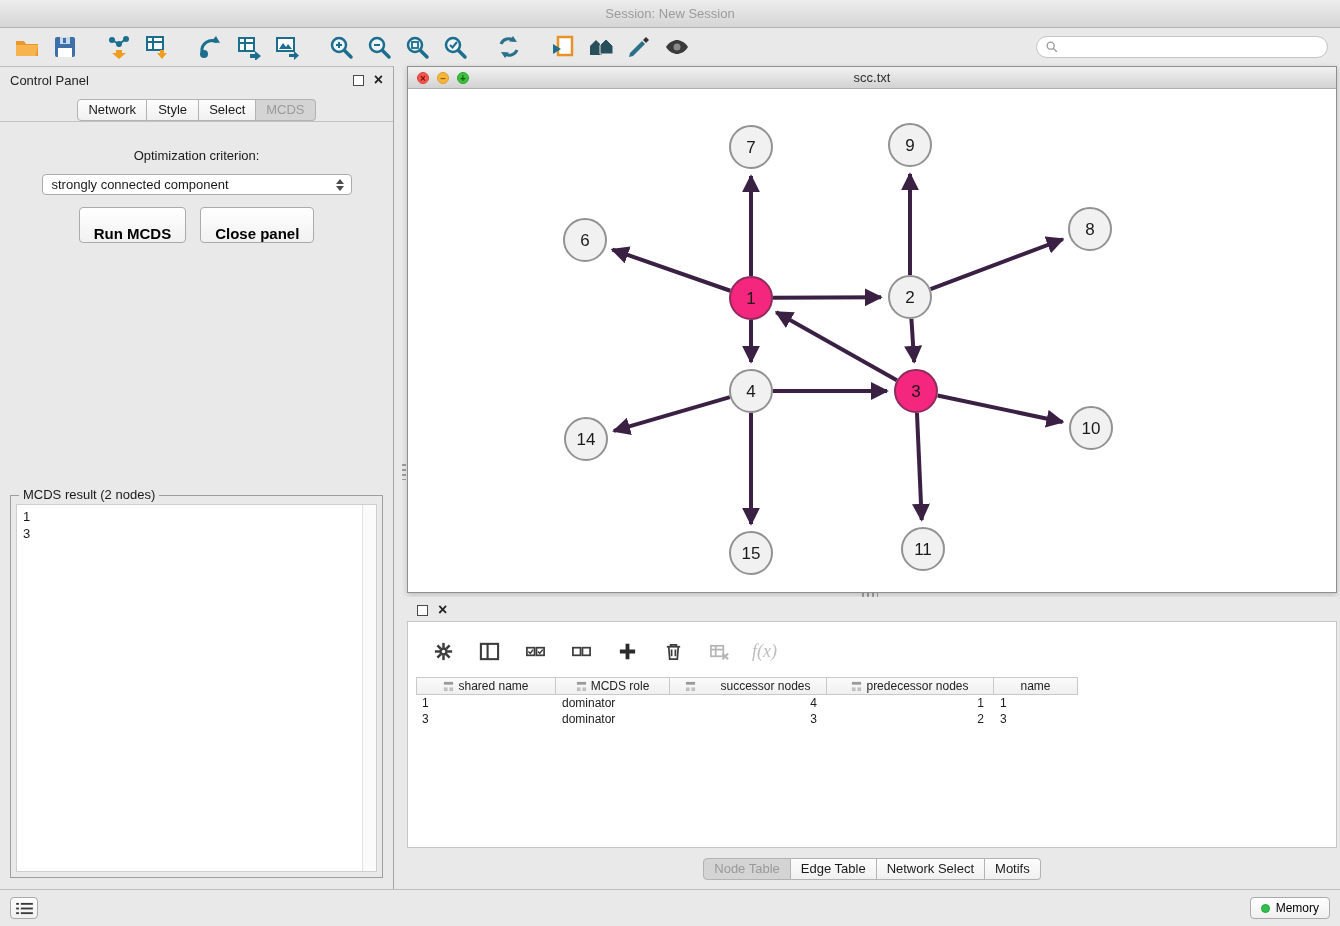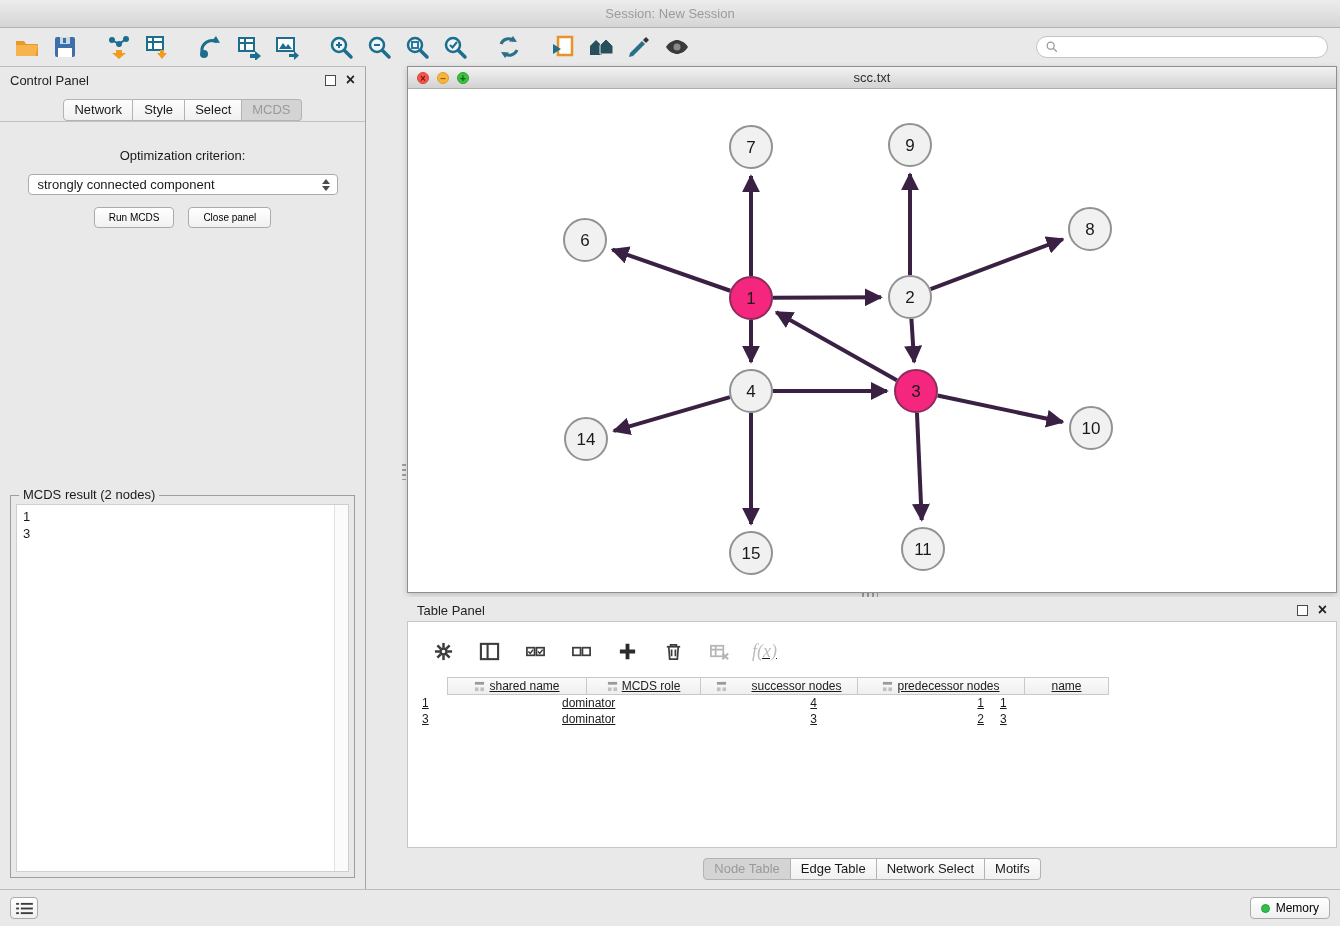--- a/index.html
+++ b/index.html
@@ -28,21 +28,21 @@
   .tbi svg { width:26px; height:26px; display:block; }
   .gap { margin-left:16px; }
   .search {
     margin-left:auto; margin-right:4px; width:292px; height:22px;
     background:#fff; border:1px solid #c4c4c4; border-radius:12px;
     display:flex; align-items:center; padding:0 8px; gap:5px;
   }
   .search input { border:none; outline:none; flex:1; font-size:12px; background:transparent; font-family:"Liberation Sans",sans-serif; }
   
   .control-panel {
-    position:absolute; left:0; top:66px; width:366px; height:824px;
+    position:absolute; left:0; top:66px; width:394px; height:824px;
     background:#e9e9e9; border-top:1px solid #bdbdbd; border-right:1px solid #a6a6a6;
   }
   .panel-header { height:26px; display:flex; align-items:center; padding:0 10px; }
   .panel-header .ph-title { flex:1; font-size:13px; color:#222; }
   .float-btn { width:11px; height:11px; border:1.5px solid #4a4a4a; background:#fff; margin-right:10px; display:inline-block; }
   .close-btn { font-size:16px; font-weight:bold; color:#222; line-height:14px; cursor:default; }
   .cp-tabs { display:flex; justify-content:center; padding-top:6px; border-bottom:1px solid #c2c2c2; padding-bottom:0; }
   .tab-btn {
     height:22px; line-height:20px; text-align:center; font-size:13px;
     background:linear-gradient(#fdfdfd,#f0f0f0); border:1px solid #b3b3b3; border-left-width:0;
@@ -57,22 +57,22 @@
     background:#fff; border:1px solid #ababab; border-radius:4px;
     display:flex; align-items:center; padding:0 22px 0 9px; font-size:13px;
   }
   .stepper { position:absolute; right:4px; top:0; bottom:0; width:13px;
     display:flex; flex-direction:column; align-items:center; justify-content:center; gap:2px; }
   .tri-up { width:0; height:0; border-left:4px solid transparent; border-right:4px solid transparent; border-bottom:5px solid #4c4c4c; }
   .tri-down { width:0; height:0; border-left:4px solid transparent; border-right:4px solid transparent; border-top:5px solid #4c4c4c; }
   .btn-row { display:flex; justify-content:center; gap:14px; margin-top:12px; }
   .mac-btn {
     height:21px; background:linear-gradient(#ffffff,#f1f1f1);
-    border:1px solid #ababab; border-radius:4px; font-size:10px;
-    font-family:"Liberation Sans",sans-serif; padding:4px 14px; cursor:default;
+    border:1px solid #ababab; border-radius:4px; font-size:15px;
+    font-family:"Liberation Sans",sans-serif; padding:17px 14px; cursor:default;font-weight:bold;
   }
   .result-box { position:absolute; left:10px; right:10px; top:428px; bottom:12px; border:1px solid #9e9e9e; }
   .result-legend { position:absolute; top:-9px; left:8px; background:#e9e9e9; padding:0 4px; font-size:13px; }
   .result-inner { position:absolute; left:5px; right:5px; top:8px; bottom:5px; background:#fff; border:1px solid #cfcfcf; }
   .result-text { padding:3px 6px; font-size:13px; line-height:17px; }
   .result-scrollbar { position:absolute; right:0; top:0; bottom:0; width:14px; background:#fbfbfb; border-left:1px solid #e3e3e3; }
   
   .v-splitter { position:absolute; left:401px; top:66px; width:6px; height:824px; }
   .v-splitter .dots { position:absolute; top:398px; left:1px; width:4px; height:16px;
      background:repeating-linear-gradient(#9c9c9c 0 2px, transparent 2px 5px); }
@@ -90,32 +90,32 @@
   }
   .traffic { position:absolute; left:9px; top:5px; display:flex; gap:8px; }
   .light { width:12px; height:12px; border-radius:50%; font-size:10px; font-weight:bold;
     line-height:11px; text-align:center; cursor:default; }
   .light.red   { background:#f4564d; border:1px solid #d8423b; color:#7e120b; }
   .light.yellow{ background:#f6b63c; border:1px solid #dd9f2c; color:#915b00; }
   .light.green { background:#3dc03e; border:1px solid #2ea32f; color:#0c5e10; }
   #graph-svg { display:block; background:#fff; }
   
   .table-panel { position:absolute; left:407px; top:597px; width:930px; height:292px; background:#e9e9e9; }
-  .tp-content { position:absolute; left:0; right:0; top:24px; bottom:41px; background:#fff; border:1px solid #c6c6c6;text-decoration:underline; }
+  .tp-content { position:absolute; left:0; right:0; top:24px; bottom:41px; background:#fff; border:1px solid #c6c6c6; }
   .tp-toolbar { display:flex; align-items:center; gap:20px; padding:12px 0 0 22px; height:46px; }
   .tpi { border:none; background:transparent; width:26px; height:26px; display:flex; align-items:center; justify-content:center; cursor:default; }
   .tpi svg { width:21px; height:21px; display:block; }
   .fx-label { font-family:"Liberation Serif", serif; font-style:italic; font-size:18px; color:#bdbdbd; }
   .grid { margin:9px 0 0 8px; font-size:12px; }
   .grid-header { display:flex; }
   .gh-cell {
     height:18px; background:linear-gradient(#fbfbfb,#efefef); border:1px solid #c9c9c9; border-left-width:0;
     display:flex; align-items:center; justify-content:center; gap:4px; color:#222;
   }
-  .gh-cell:first-child { border-left-width:1px;margin-left:31px; }
+  .gh-cell:first-child { border-left-width:1px; }
   .grid-row { display:flex; }
   .g-cell { height:16px; line-height:16px; padding:0 6px; overflow:hidden; white-space:nowrap; }
   .g-cell.r { text-align:right; padding-right:10px; }
   .c0 { width:140px; } .c1 { width:114px; } .c2 { width:157px;gap:24px; } .c3 { width:167px; } .c4 { width:84px; }
   .tp-tabs { position:absolute; left:0; right:0; bottom:0; height:41px; display:flex; justify-content:center; align-items:center; }
   
   .statusbar {
     position:absolute; left:0; right:0; bottom:0; height:37px; border-top:1px solid #bdbdbd;
     display:flex; align-items:center; padding:0 10px; background:#e9e9e9;
   }
@@ -374,21 +374,20 @@
         </g>
         <g>
           <circle cx="515" cy="460" r="21" fill="#f1f1f1" stroke="#929292" stroke-width="2"></circle>
           <text x="515" y="466" text-anchor="middle" font-size="17" fill="#1a1a1a">11</text>
         </g>
       </svg>
   </div>
 
   <div class="table-panel">
     <div class="panel-header">
-      <span class="ph-title">Table Panel</span>
       <span class="float-btn"></span>
       <span class="close-btn">×</span>
     </div>
     <div class="tp-content">
       <div class="tp-toolbar">
         <button class="tpi">
           <svg viewBox="0 0 22 22">
               <g stroke="#3c3c3c" stroke-width="2.6">
                 <line x1="11" y1="2" x2="11" y2="7"></line>
                 <line x1="11" y1="15" x2="11" y2="20"></line>

